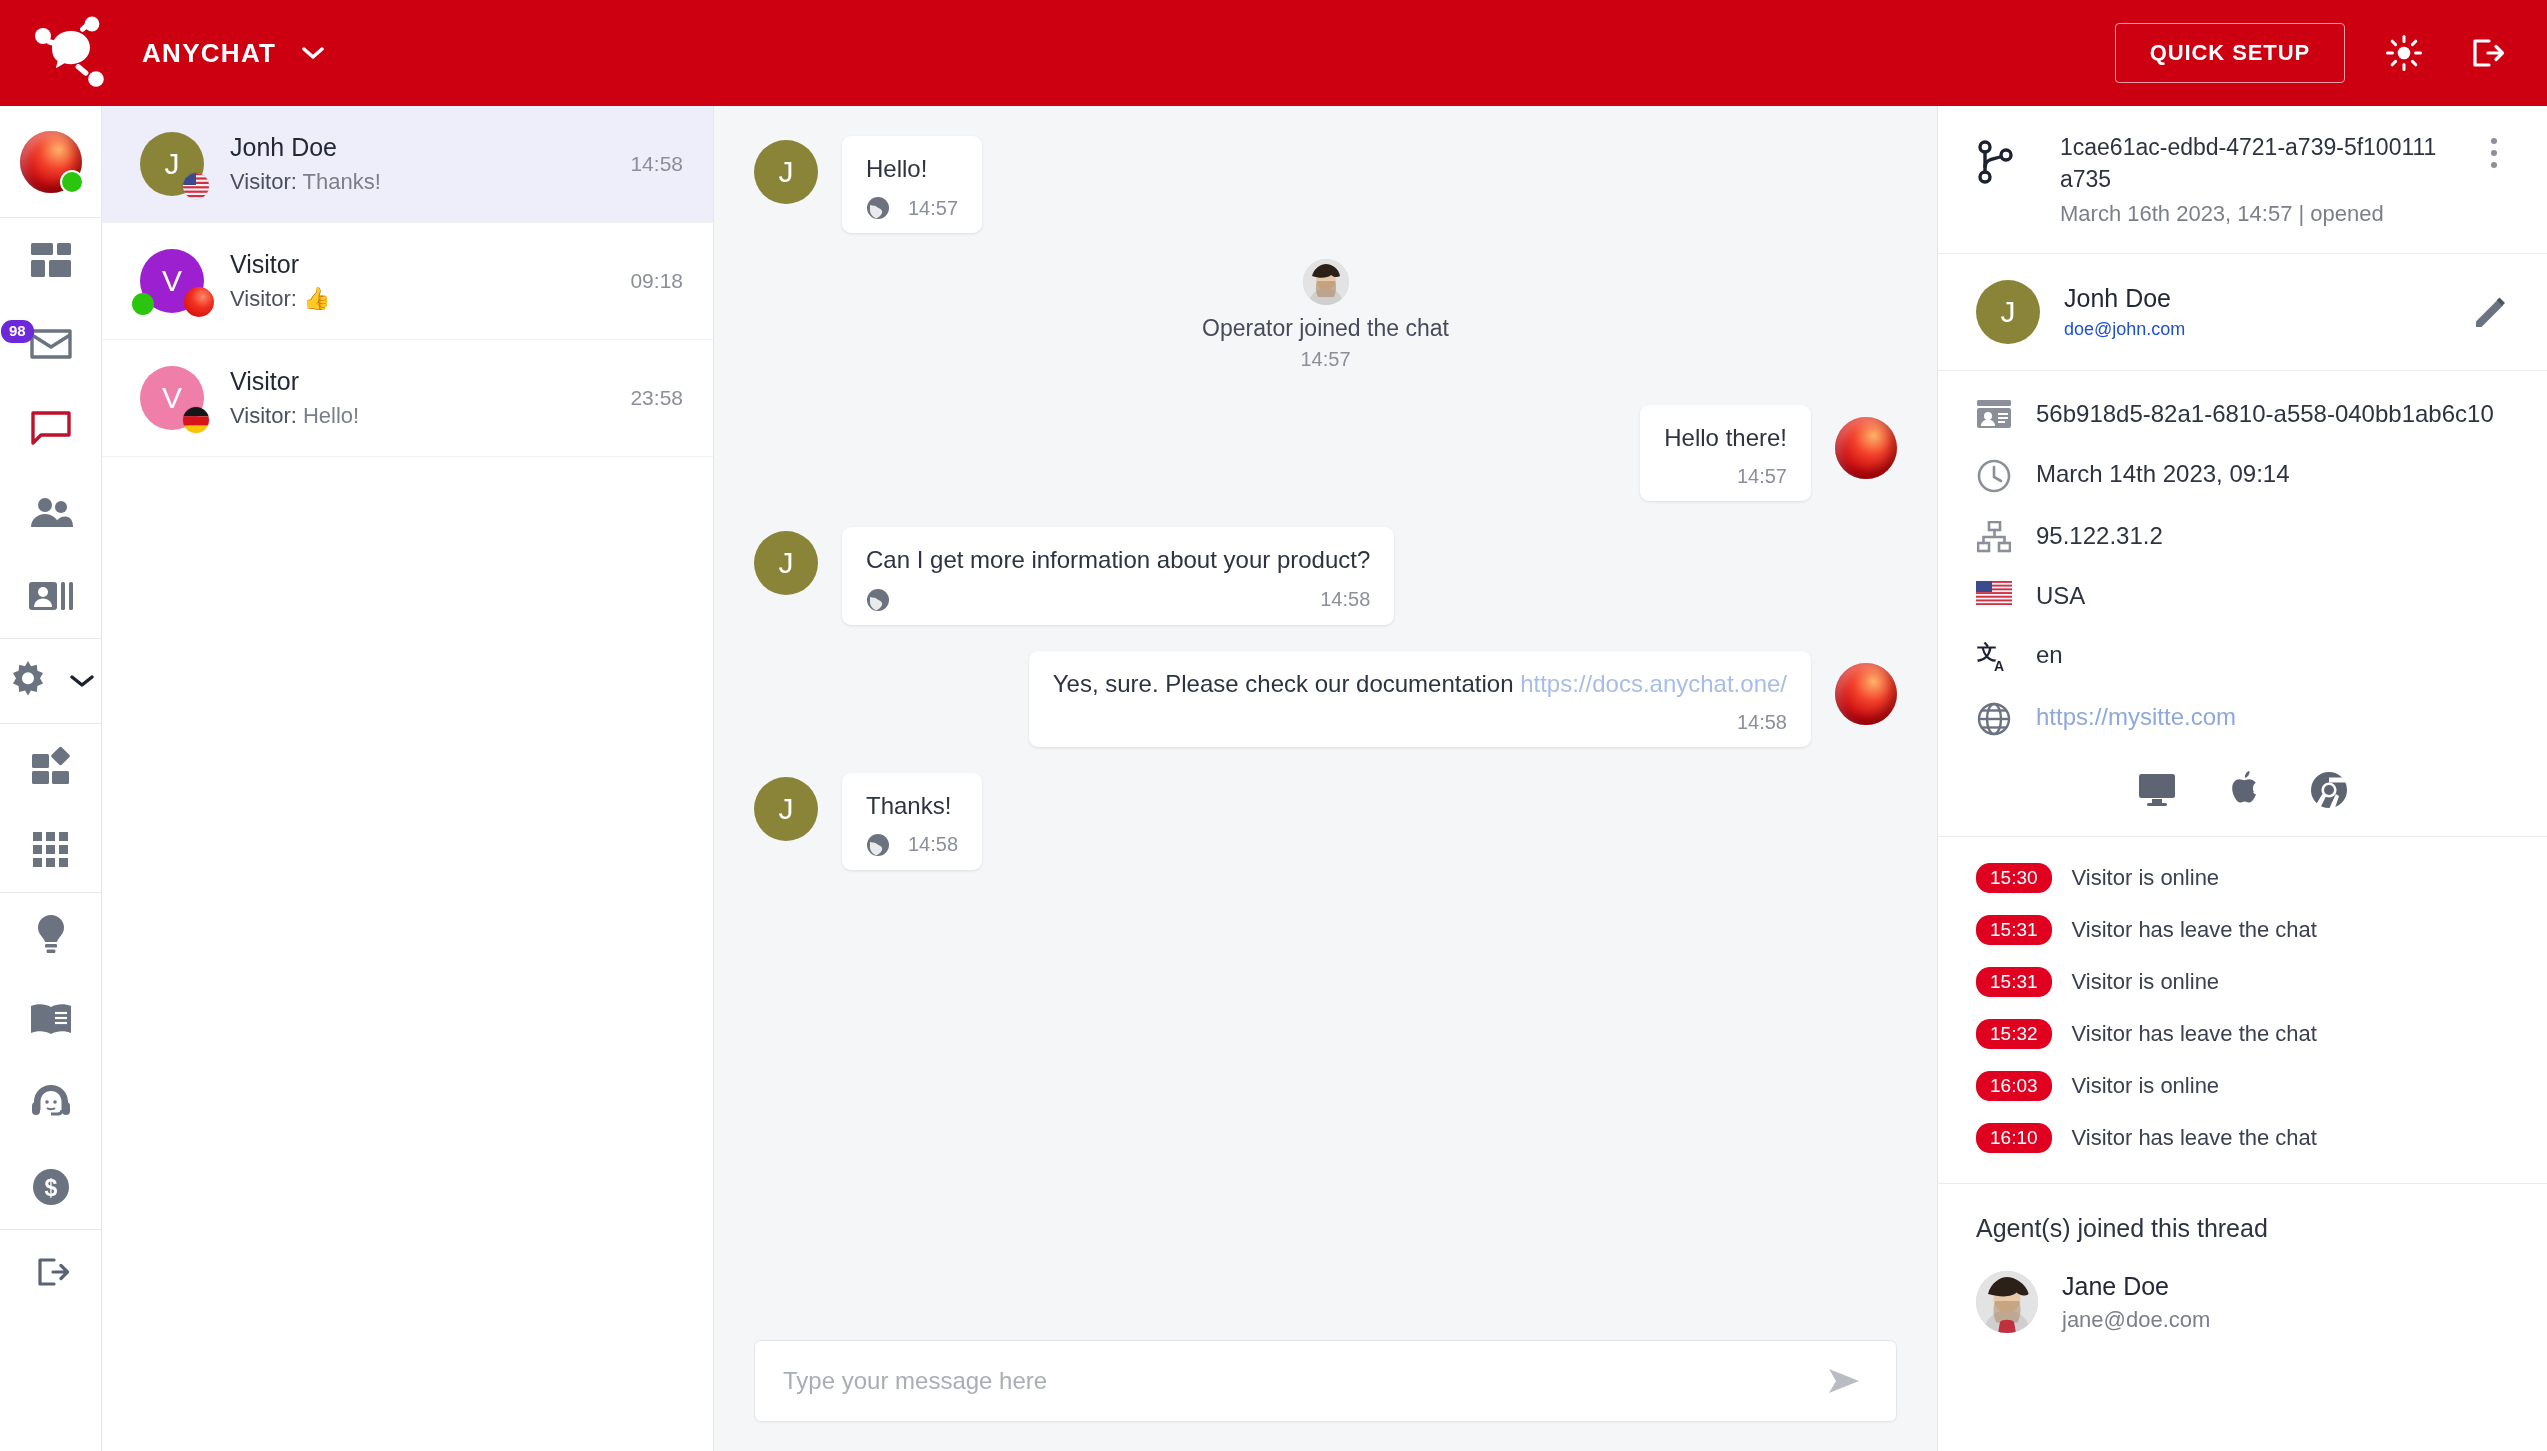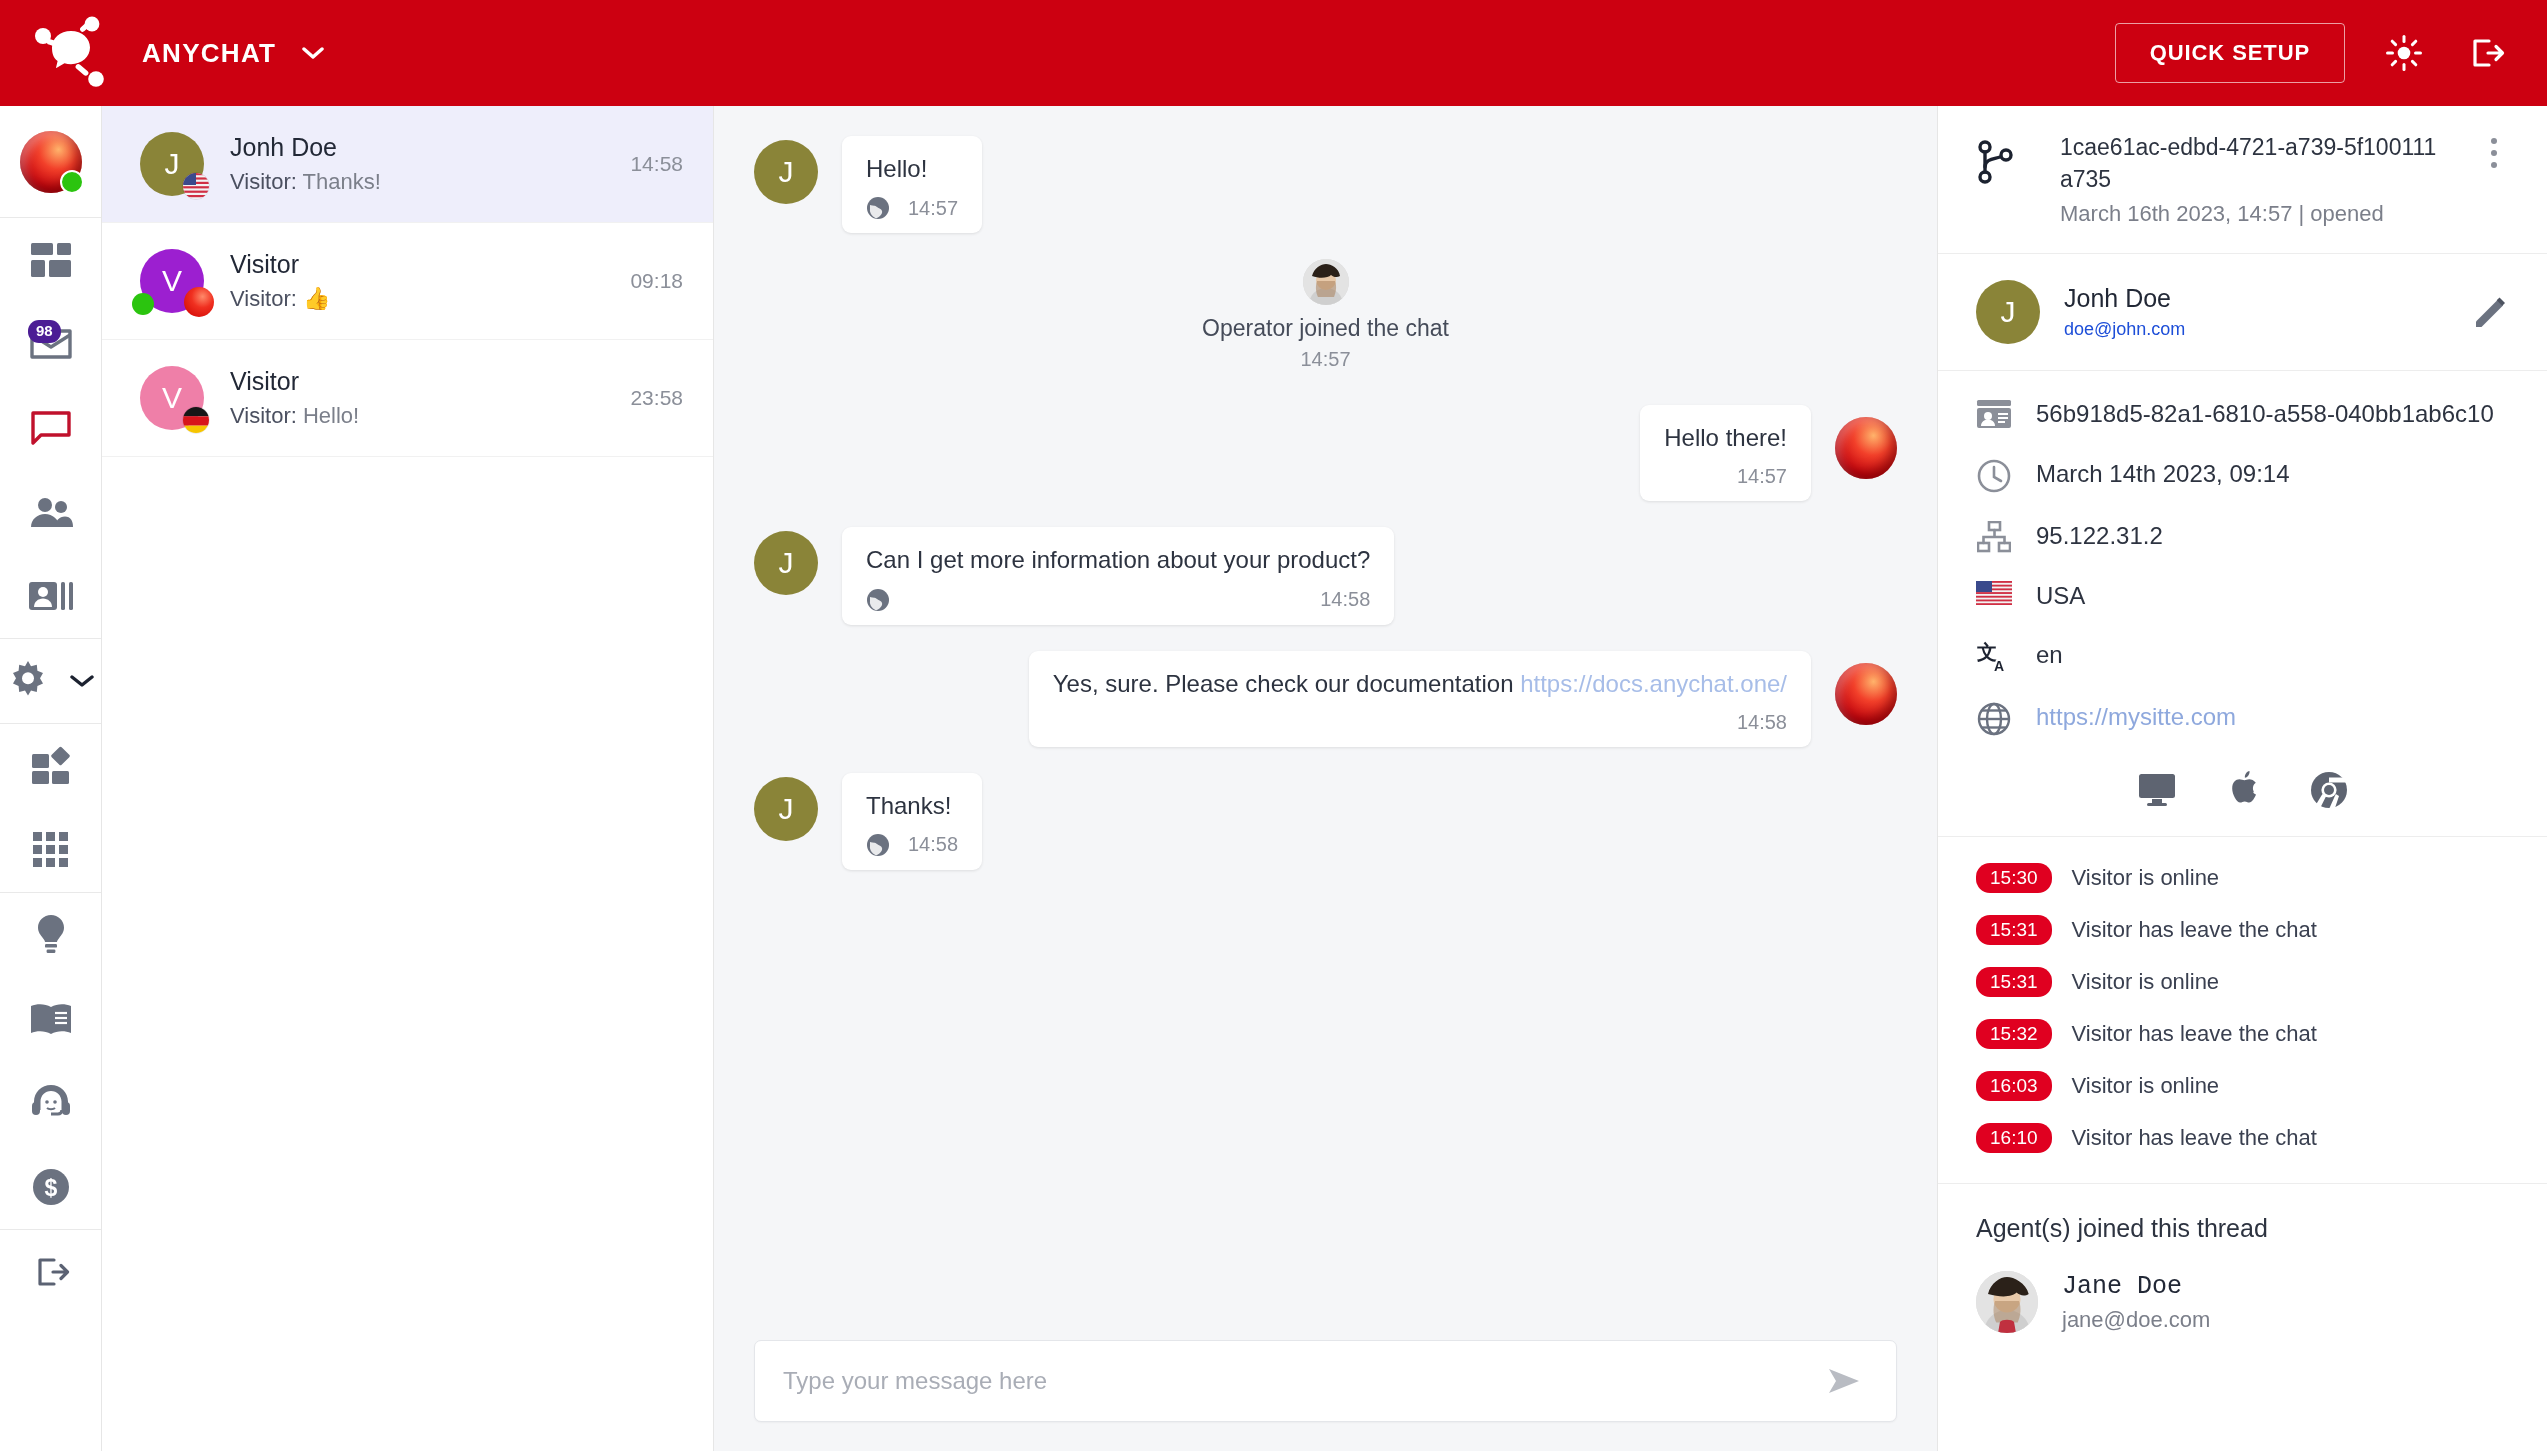--- a/index.html
+++ b/index.html
@@ -63,21 +63,21 @@
   }
   .avatar-sphere::after {
     content: ""; position: absolute; right: -2px; bottom: -1px;
     width: 20px; height: 20px; border-radius: 50%;
     background: #2bc40f; border: 2px solid #fff;
   }
   .badge-purple, .badge-red {
     position: absolute; color: #fff; font-size: 15px; font-weight: bold;
     border-radius: 11px; padding: 2px 8px; line-height: 1.25;
   }
-  .badge-purple { background: #4c1d95; left: 28px; top: 18px; }
+  .badge-purple { background: #6d28d9; left: 1px; top: 18px; }
 
   
   .threads {
     width: 612px; flex: 0 0 612px; background: #fff;
     border-right: 1px solid #e6e6e6; display: flex; flex-direction: column;
   }
   .threads-head {
     height: 84px; display: flex; align-items: center; gap: 22px;
     padding: 0 38px; border-bottom: 1px solid #ededed; cursor: pointer;
   }
@@ -214,21 +214,21 @@
   }
   .ev-text { font-size: 22px; color: #3a4050; }
 
   .agents { padding: 30px 38px; }
   .agents-title { font-size: 25px; color: #2d3340; margin-bottom: 28px; }
   .agent { display: flex; align-items: center; gap: 24px; }
   .ag-avatar {
     width: 62px; height: 62px; flex: 0 0 62px; border-radius: 50%;
     overflow: hidden; background: #dadada;
   }
-  .ag-name { font-size: 25px; color: #222836; font-family: Liberation Mono, monospace; }
+  .ag-name { font-size: 25px; color: #222836; }
   .ag-mail { font-size: 22px; color: #7b7f8a; margin-top: 6px; }
   svg { display: block; }
 </style>
 </head>
 <body>
 
 <div class="app">
 
   <div class="topbar">
     <div class="brand">

